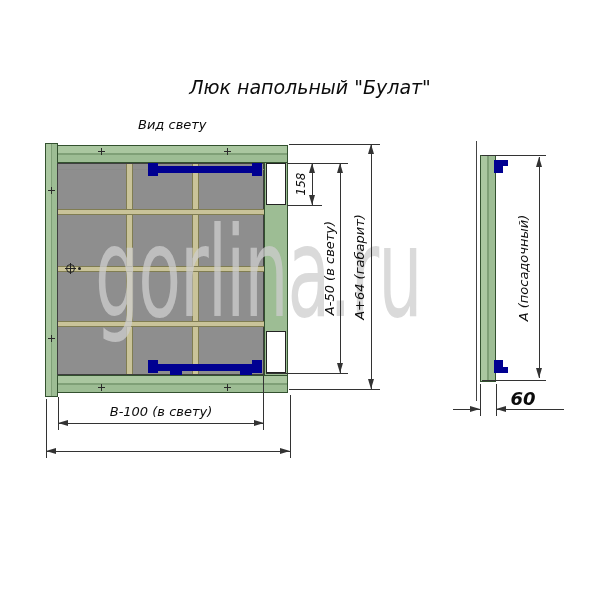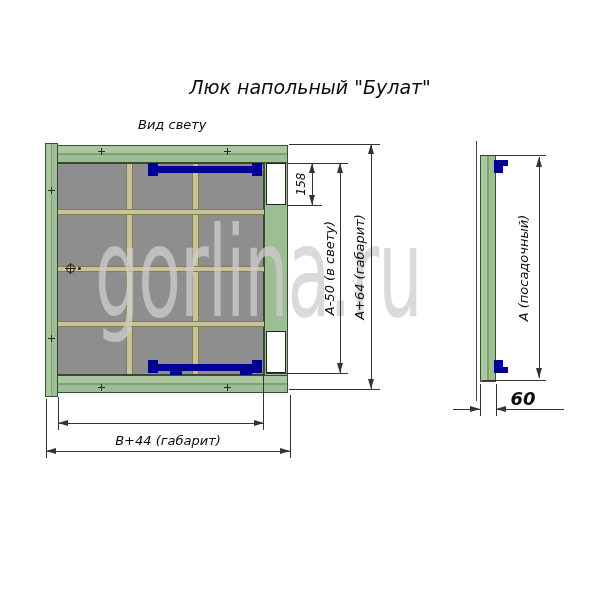--- a/index.html
+++ b/index.html
@@ -131,25 +131,25 @@
   <div class="lbl rot" style="left:329px;top:268px;">А-50 (в свету)</div>
 
   <div class="vl" style="left:371px;top:144px;height:245px;"></div>
   <div class="ar u" style="left:368px;top:144px;"></div>
   <div class="ar d" style="left:368px;top:379px;"></div>
   <div class="lbl rot" style="left:359px;top:267px;">А+64 (габарит)</div>
 
   <div class="hl" style="left:58px;top:423px;width:206px;"></div>
   <div class="ar l" style="left:58px;top:420px;"></div>
   <div class="ar r" style="left:254px;top:420px;"></div>
+  <div class="lbl" style="left:161px;top:411px;">В-100 (в свету)</div>
 
   <div class="hl" style="left:46px;top:451px;width:244px;"></div>
   <div class="ar l" style="left:46px;top:448px;"></div>
   <div class="ar r" style="left:280px;top:448px;"></div>
-  <div class="lbl" style="left:168px;top:440px;">В+44 (габарит)</div>
 
   <div class="abs" style="left:0;top:0;width:0;height:0;">
     <div class="vl" style="left:476px;top:141px;height:260px;background:#444;"></div>
     <div class="greenV" style="left:480px;top:155px;width:16px;height:227px;"></div>
     <div class="navy" style="left:494px;top:160px;width:14px;height:6px;"></div>
     <div class="navy" style="left:494px;top:166px;width:9px;height:7px;"></div>
     <div class="navy" style="left:494px;top:367px;width:14px;height:6px;"></div>
     <div class="navy" style="left:494px;top:360px;width:9px;height:7px;"></div>
   </div>
 

